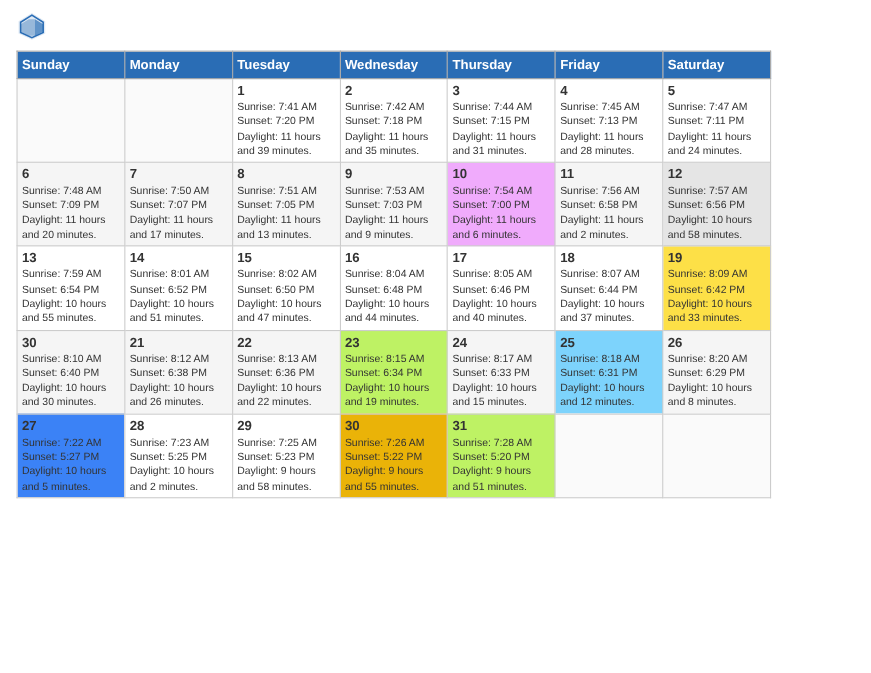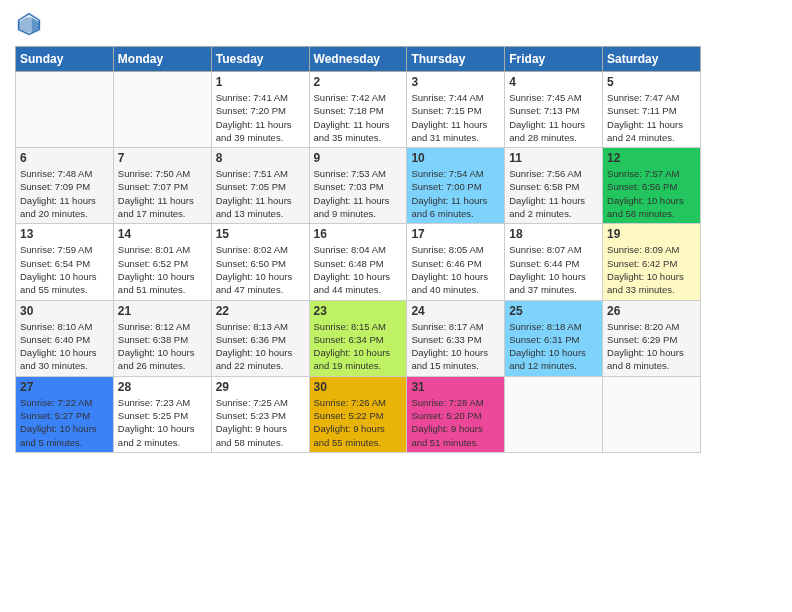--- a/index.html
+++ b/index.html
@@ -190,33 +190,33 @@
             <div class="day-info">Sunrise: 7:51 AM
 Sunset: 7:05 PM
 Daylight: 11 hours and 13 minutes.</div>
           </td>
           <td style="background: rgb(245, 245, 245);">
             <span class="day-number">9</span>
             <div class="day-info">Sunrise: 7:53 AM
 Sunset: 7:03 PM
 Daylight: 11 hours and 9 minutes.</div>
           </td>
-          <td style="background: #7dd3fc;">
+          <td style="background: #f0abfc;">
             <span class="day-number">10</span>
             <div class="day-info">Sunrise: 7:54 AM
 Sunset: 7:00 PM
 Daylight: 11 hours and 6 minutes.</div>
           </td>
           <td style="background: rgb(245, 245, 245);">
             <span class="day-number">11</span>
             <div class="day-info">Sunrise: 7:56 AM
 Sunset: 6:58 PM
 Daylight: 11 hours and 2 minutes.</div>
           </td>
-          <td style="background: #22c55e; margin-top: 42px;">
+          <td style="background: #e5e5e5; margin-top: 42px;">
             <span class="day-number">12</span>
             <div class="day-info">Sunrise: 7:57 AM
 Sunset: 6:56 PM
 Daylight: 10 hours and 58 minutes.</div>
           </td>
         </tr>
         <tr>
           <td style="background: rgb(255, 255, 255);">
             <span class="day-number">13</span>
             <div class="day-info">Sunrise: 7:59 AM
@@ -246,21 +246,21 @@
             <div class="day-info">Sunrise: 8:05 AM
 Sunset: 6:46 PM
 Daylight: 10 hours and 40 minutes.</div>
           </td>
           <td style="background: rgb(255, 255, 255);">
             <span class="day-number">18</span>
             <div class="day-info">Sunrise: 8:07 AM
 Sunset: 6:44 PM
 Daylight: 10 hours and 37 minutes.</div>
           </td>
-          <td style="background: #fef9c3; margin-top: 11px;">
+          <td style="background: #fde047; margin-top: 11px;">
             <span class="day-number">19</span>
             <div class="day-info">Sunrise: 8:09 AM
 Sunset: 6:42 PM
 Daylight: 10 hours and 33 minutes.</div>
           </td>
         </tr>
         <tr>
           <td style="background: rgb(245, 245, 245);">
             <span class="day-number">30</span>
             <div class="day-info">Sunrise: 8:10 AM
@@ -322,21 +322,21 @@
             <div class="day-info">Sunrise: 7:25 AM
 Sunset: 5:23 PM
 Daylight: 9 hours and 58 minutes.</div>
           </td>
           <td style="background: #eab308;">
             <span class="day-number">30</span>
             <div class="day-info">Sunrise: 7:26 AM
 Sunset: 5:22 PM
 Daylight: 9 hours and 55 minutes.</div>
           </td>
-          <td style="background: #ec4899;">
+          <td style="background: #bef264;">
             <span class="day-number">31</span>
             <div class="day-info">Sunrise: 7:28 AM
 Sunset: 5:20 PM
 Daylight: 9 hours and 51 minutes.</div>
           </td>
           <td class="empty-cell" style="background: rgb(250, 250, 250);"></td>
           <td class="empty-cell" style="background: rgb(250, 250, 250);"></td>
         </tr>
       </tbody>
   </table>

